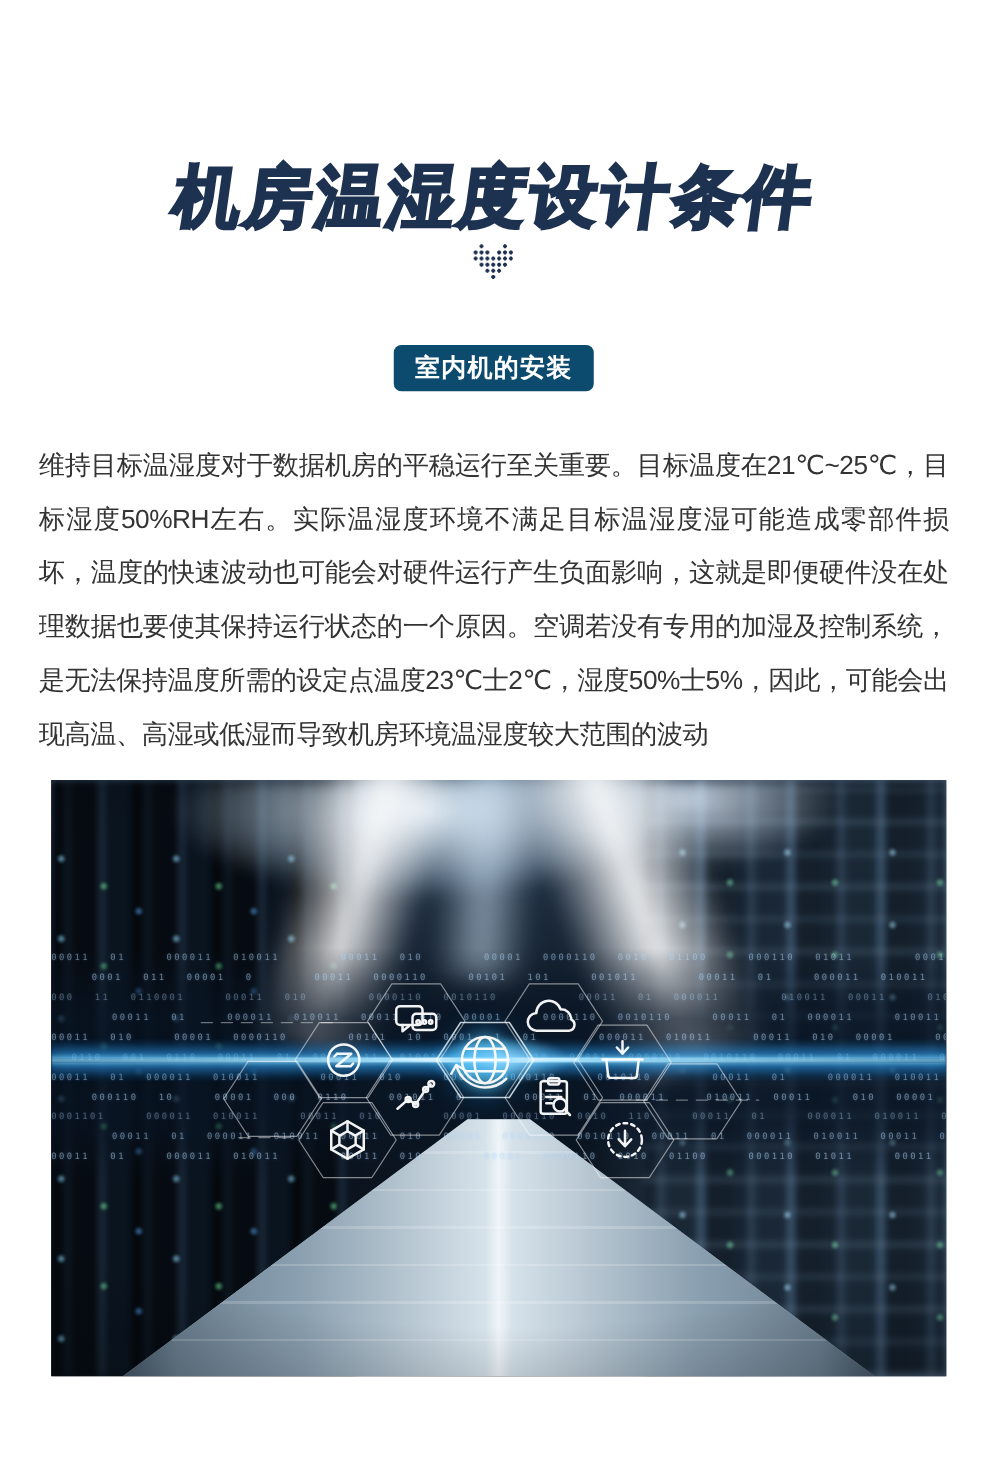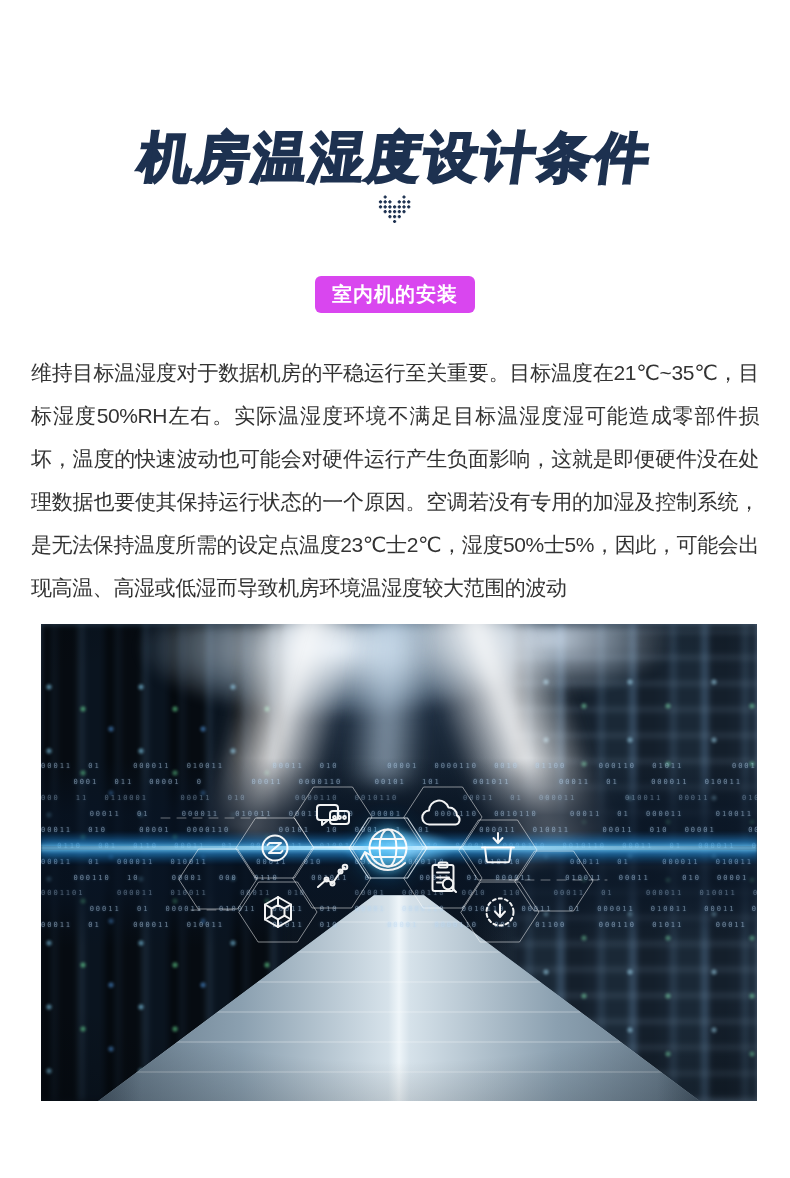--- a/index.html
+++ b/index.html
@@ -10,21 +10,21 @@
   .title{position:absolute;left:0;top:122px;width:100%;margin:0;text-align:center;}
   .title-inner{display:inline-block;font-size:54px;font-weight:900;letter-spacing:3px;
 able;    color:#1d3150;-webkit-text-stroke:2.4px #1d3150;transform:skewX(-8deg);}
 
   
   .divider{position:absolute;left:0;top:194px;width:100%;text-align:center;}
   .divider svg{display:inline-block;}
 
   
   .badge{position:absolute;left:50%;top:276px;transform:translateX(-50%);
-         background:#d946ef;color:#fff;font-size:20px;font-weight:bold;
+         background:#0c4a6e;color:#fff;font-size:20px;font-weight:bold;
          padding:5px 17px;border-radius:6px;letter-spacing:1px;white-space:nowrap;}
 
   
   .body-text{position:absolute;left:31px;top:351px;width:728px;margin:0;
              font-size:21px;line-height:43px;color:#333;text-align:justify;letter-spacing:-0.4px;}
 
   
   .hero{position:absolute;left:41px;top:624px;width:716px;height:477px;margin:0;
         overflow:hidden;background:#0d1722;}
   .hero>div{position:absolute;}
@@ -121,21 +121,21 @@
         <path class="dot" d="M25.4 17.700000000000003 H28.6 M27 16.1 V19.300000000000004"></path>
         <path class="dot" d="M11.3 22.6 H14.5 M12.9 21 V24.200000000000003"></path>
         <path class="dot" d="M16 22.6 H19.200000000000003 M17.6 21 V24.200000000000003"></path>
         <path class="dot" d="M20.7 22.6 H23.900000000000002 M22.3 21 V24.200000000000003"></path>
         <path class="dot" d="M16 27.5 H19.200000000000003 M17.6 25.9 V29.1"></path>
       </svg>
   </div>
 
   <div class="badge"><span>室内机的安装</span></div>
 
-  <p class="body-text">维持目标温湿度对于数据机房的平稳运行至关重要。目标温度在21℃~35℃，目标湿度50%RH左右。实际温湿度环境不满足目标温湿度湿可能造成零部件损坏，温度的快速波动也可能会对硬件运行产生负面影响，这就是即便硬件没在处理数据也要使其保持运行状态的一个原因。空调若没有专用的加湿及控制系统，是无法保持温度所需的设定点温度23℃士2℃，湿度50%士5%，因此，可能会出现高温、高湿或低湿而导致机房环境温湿度较大范围的波动</p>
+  <p class="body-text">维持目标温湿度对于数据机房的平稳运行至关重要。目标温度在21℃~25℃，目标湿度50%RH左右。实际温湿度环境不满足目标温湿度湿可能造成零部件损坏，温度的快速波动也可能会对硬件运行产生负面影响，这就是即便硬件没在处理数据也要使其保持运行状态的一个原因。空调若没有专用的加湿及控制系统，是无法保持温度所需的设定点温度23℃士2℃，湿度50%士5%，因此，可能会出现高温、高湿或低湿而导致机房环境温湿度较大范围的波动</p>
 
   <figure class="hero">
     <div class="base"></div>
     <div class="racks-left"></div>
     <div class="leds-left"></div>
     <div class="racks-right"></div>
     <div class="leds-right"></div>
     <div class="glow-top"></div>
     <div class="beam1"></div>
     <div class="beam2"></div>

